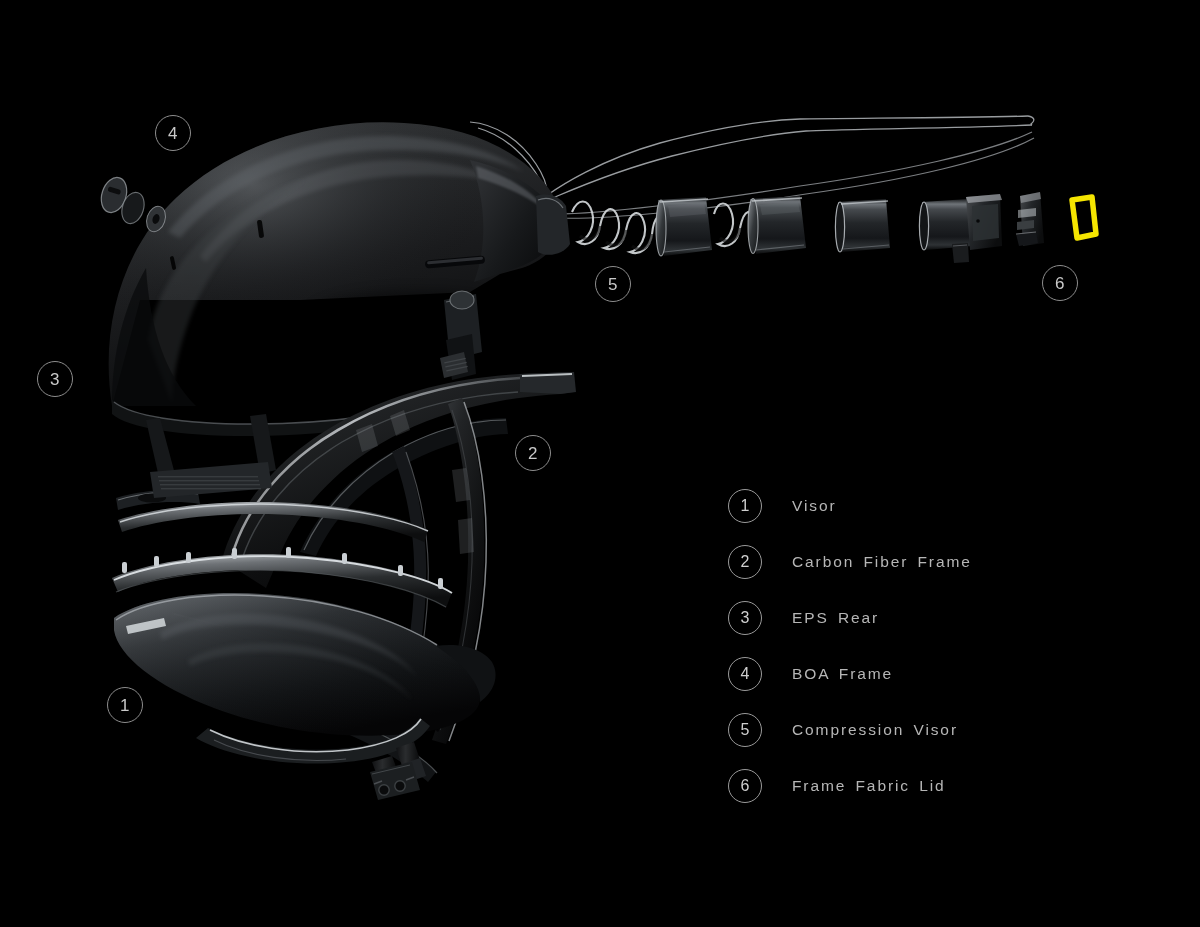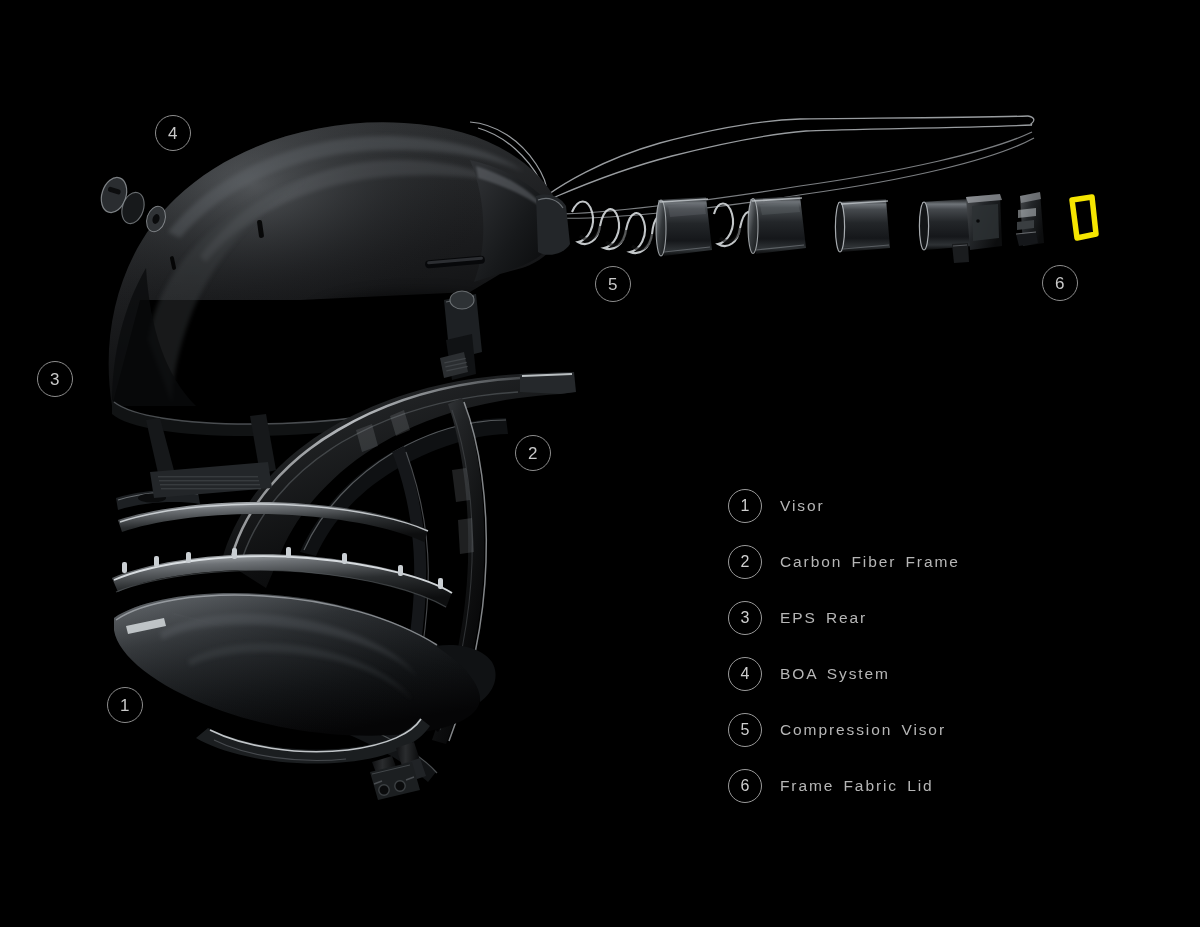--- a/index.html
+++ b/index.html
@@ -65,21 +65,21 @@
     border: 1.3px solid #9a9a9a;
     box-sizing: border-box;
     display: flex;
     align-items: center;
     justify-content: center;
     color: #cfcfcf;
     font-size: 16px;
     line-height: 1;
   }
   .legend-label {
-    margin-left: 18px;
+    margin-left: 30px;
     color: #b6b6b6;
     font-size: 15.5px;
     letter-spacing: 1.9px;
     word-spacing: 3px;
     white-space: nowrap;
   }
 </style>
 </head>
 <body>
 
@@ -524,21 +524,21 @@
       <span class="legend-label">Carbon Fiber Frame</span>
     </div>
 
     <div class="legend-row">
       <span class="legend-badge">3</span>
       <span class="legend-label">EPS Rear</span>
     </div>
 
     <div class="legend-row">
       <span class="legend-badge">4</span>
-      <span class="legend-label">BOA System</span>
+      <span class="legend-label">BOA Frame</span>
     </div>
 
     <div class="legend-row">
       <span class="legend-badge">5</span>
       <span class="legend-label">Compression Visor</span>
     </div>
 
     <div class="legend-row">
       <span class="legend-badge">6</span>
       <span class="legend-label">Frame Fabric Lid</span>

